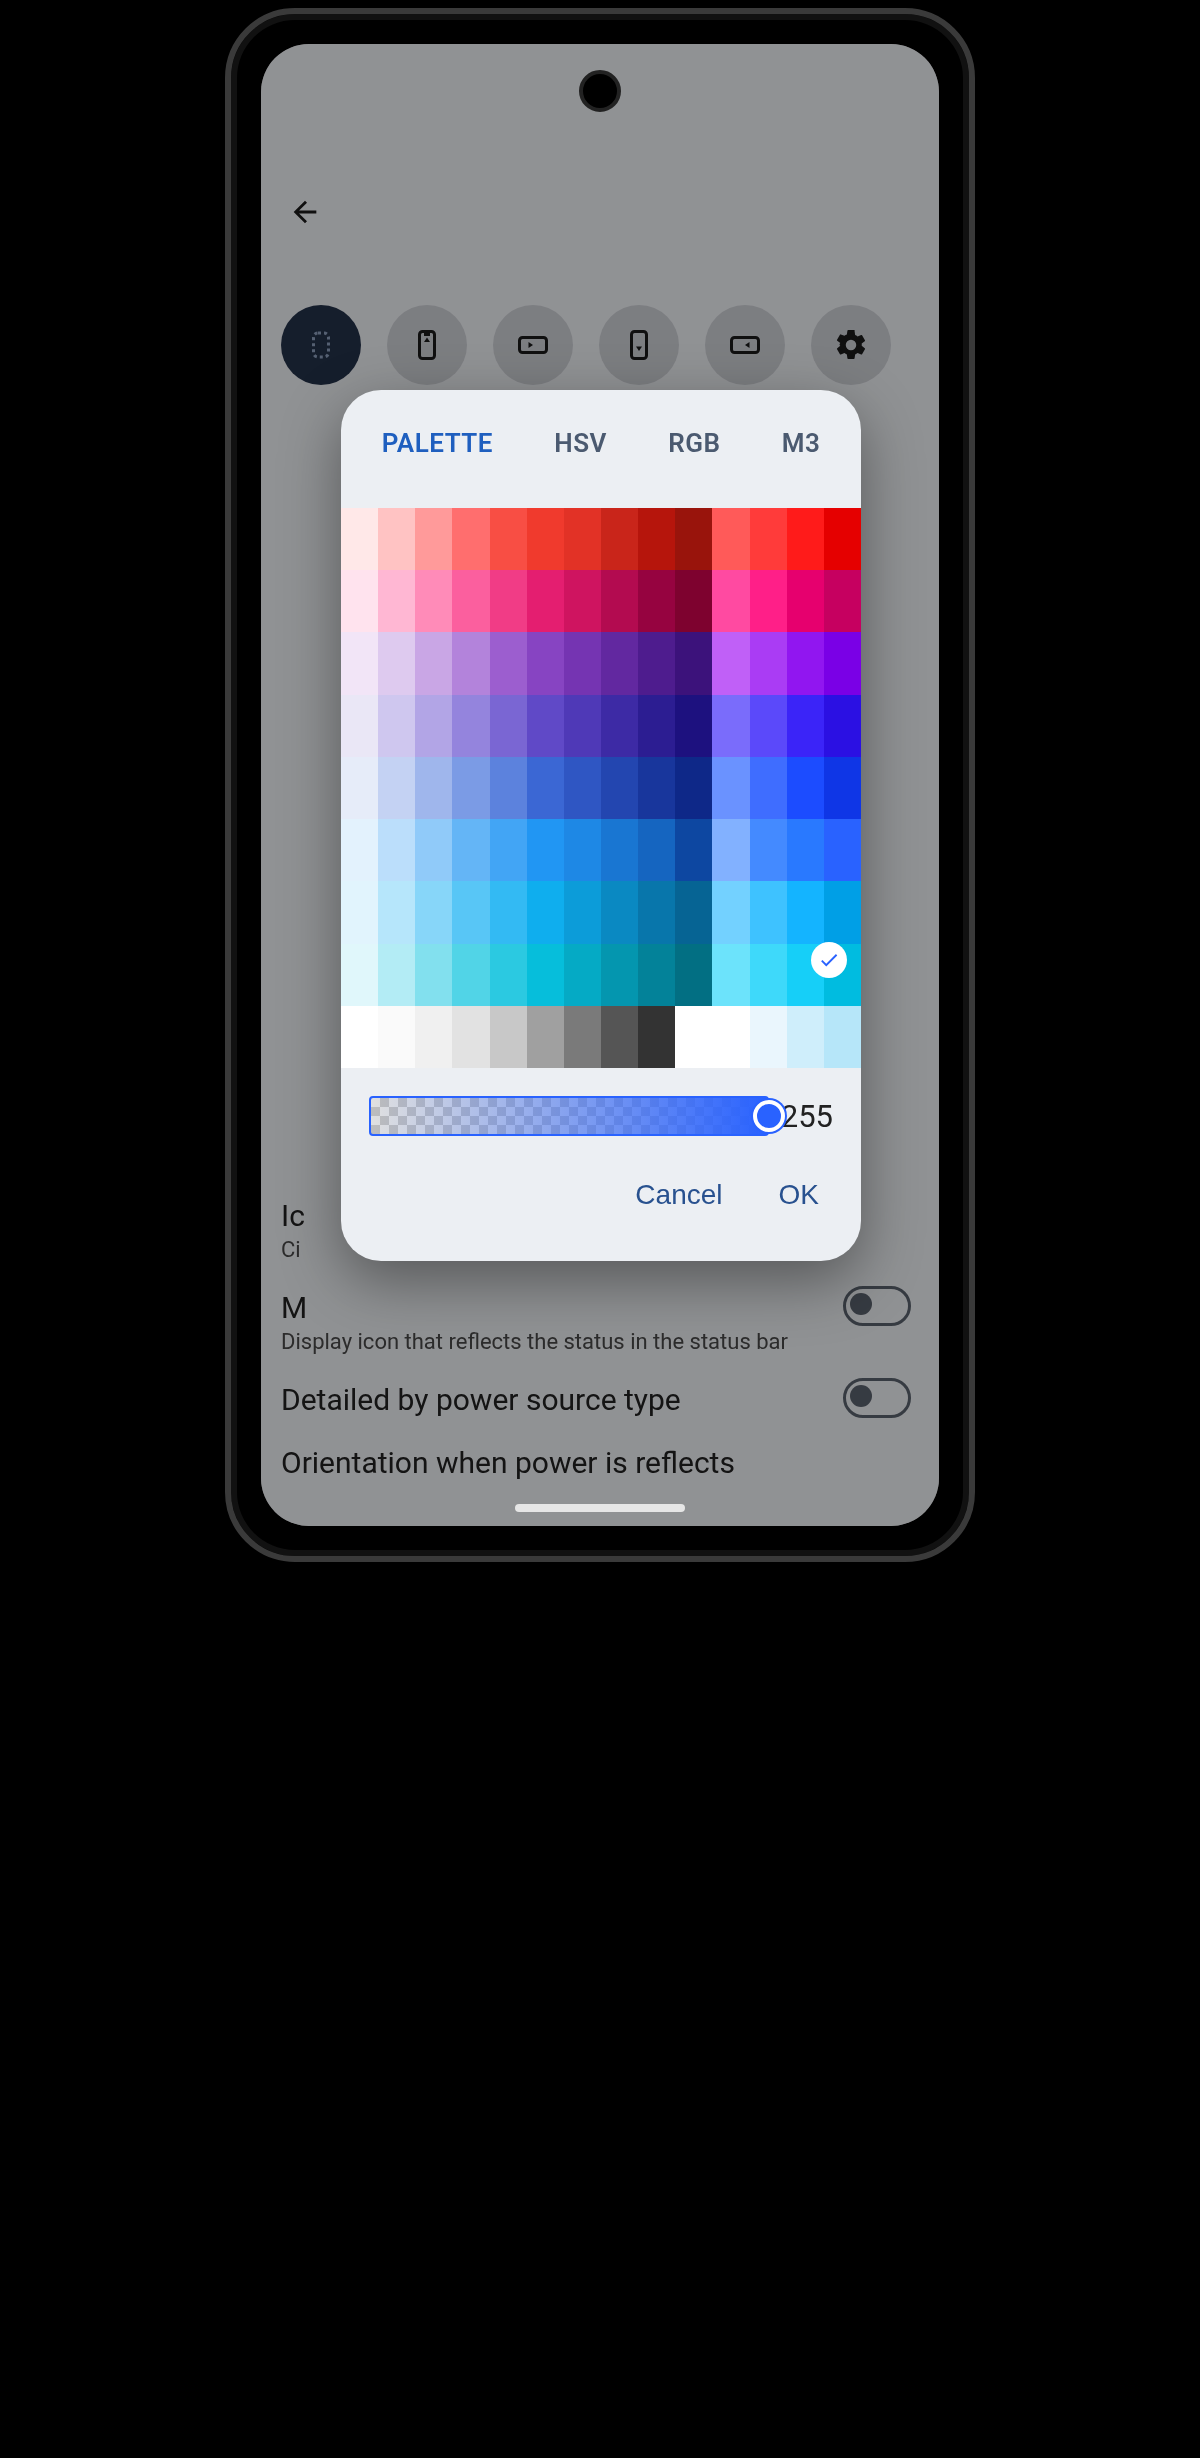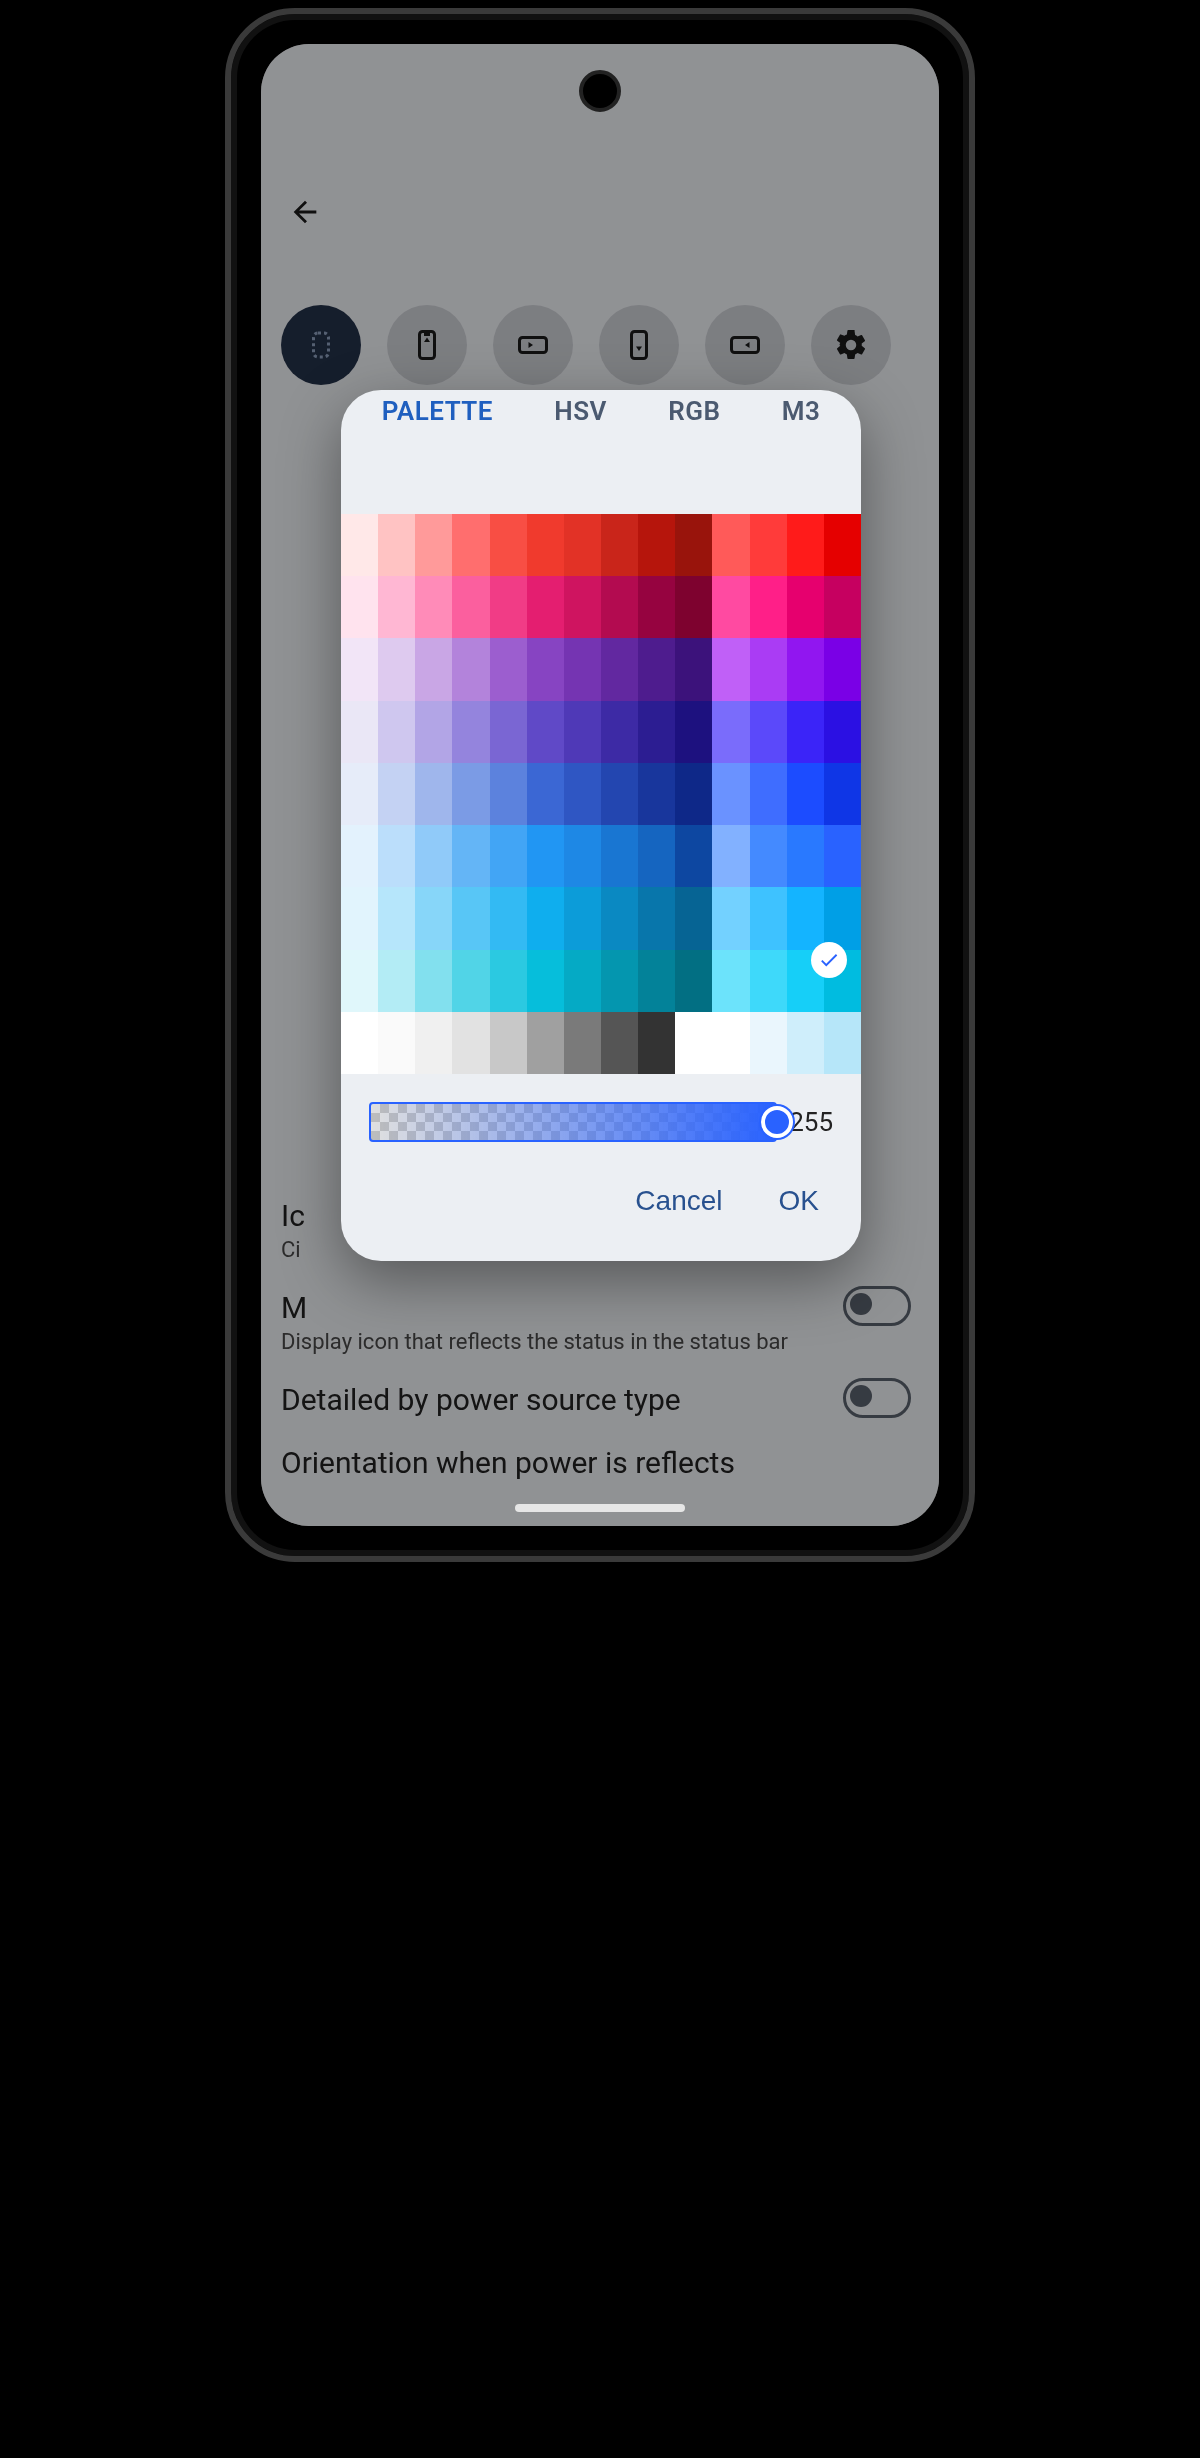--- a/index.html
+++ b/index.html
@@ -28,38 +28,38 @@
   
   .settings-list{position:absolute;left:20px;right:20px;top:380px;bottom:0;color:#222;}
   .settings-list .row{padding:14px 0;}
   .settings-list .row .t{font-size:30px;}
   .settings-list .row .s{font-size:22px;color:#4a4a4a;margin-top:4px;}
   .toggle{position:absolute;right:8px;top:10px;width:62px;height:34px;border:3px solid #5b636e;border-radius:20px;}
   .toggle .knob{position:absolute;left:4px;top:4px;width:22px;height:22px;border-radius:11px;background:#5b636e;}
 
   
   .dialog{position:absolute;left:80px;right:78px;top:346px;bottom:265px;background:#eceff3;border-radius:40px;box-shadow:0 20px 60px rgba(0,0,0,0.4);display:flex;flex-direction:column;}
-  .tabs{display:flex;height:68px;align-items:flex-start;justify-content:space-around;padding:0 10px;margin-top:6px;}
+  .tabs{display:flex;height:68px;align-items:flex-end;justify-content:space-around;padding:0 10px;}
   .tab{font-size:26px;font-weight:600;color:#4b5a70;letter-spacing:0.5px;}
   .tab.active{color:#1f5fbf;}
 
   .palette-wrap{margin-top:50px;flex:0 0 auto;}
   .palette{width:100%;height:560px;display:grid;grid-template-columns:repeat(14,1fr);grid-template-rows:repeat(9,1fr);}
   .palette div{width:100%;height:100%;}
   .checkmark{position:absolute;right:14px;top:552px;width:36px;height:36px;border-radius:50%;background:#fff;display:flex;align-items:center;justify-content:center;}
   .checkmark svg{width:22px;height:22px;}
 
   .alpha-row{display:flex;align-items:center;gap:12px;margin:28px 28px 0 28px;}
   .alpha-track{flex:1;height:36px;border:2px solid #2962ff;border-radius:4px;position:relative;
     background:
       linear-gradient(to right, rgba(41,98,255,0) 0%, rgba(41,98,255,1) 100%),
       repeating-conic-gradient(#bdbdbd 0% 25%, #e0e0e0 0% 50%) 0 0 / 18px 18px;
   }
   .alpha-thumb{position:absolute;right:-2px;top:50%;transform:translate(50%,-50%);width:24px;height:24px;border-radius:50%;background:#2962ff;border:4px solid #fff;box-shadow:0 0 0 2px #2962ff;}
-  .alpha-val{font-size:26px;color:#222;}
+  .alpha-val{font-size:31px;color:#222;}
 
   .preview-row{display:flex;align-items:center;justify-content:flex-end;gap:24px;margin:28px 28px 0 28px;}
   .swatch{width:78px;height:58px;border:4px solid #fff;outline:2px solid #c8ccd3;}
   .hex-input{font-size:28px;letter-spacing:1px;color:#222;border:none;border-bottom:2px solid #9aa0ab;background:transparent;width:170px;text-align:left;padding-bottom:6px;font-family:inherit;}
 
   .dlg-actions{display:flex;justify-content:flex-end;gap:44px;padding:22px 36px 24px 0;margin-top:20px;}
   .dlg-btn{font-size:28px;font-weight:500;color:#28518f;background:none;border:none;}
 
   
   .navpill{position:absolute;left:50%;bottom:14px;transform:translateX(-50%);width:170px;height:8px;border-radius:4px;background:#e6e6e6;}

